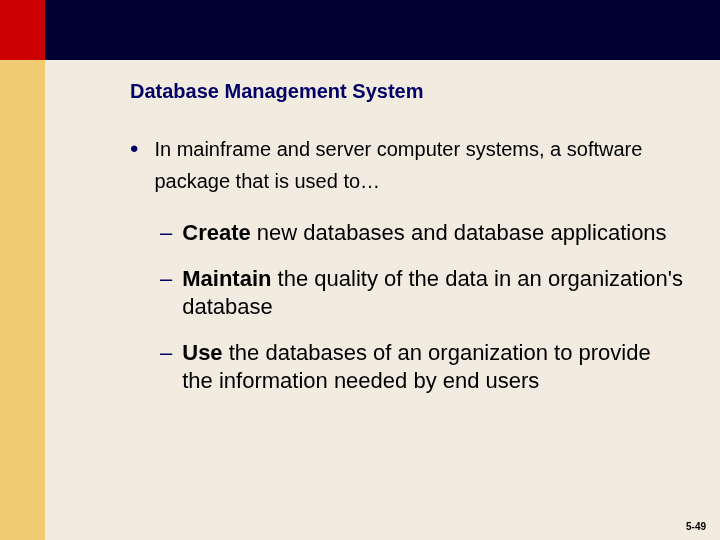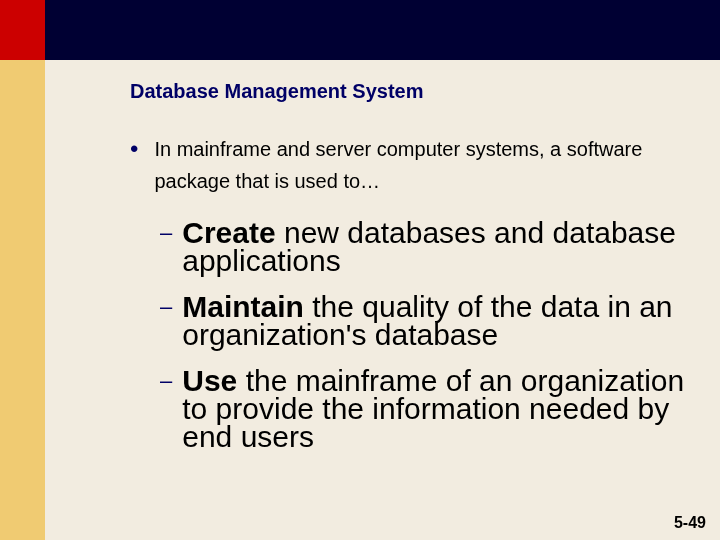--- a/index.html
+++ b/index.html
@@ -77,32 +77,32 @@
       margin-left: 30px;
       margin-bottom: 18px;
     }
     .sub-bullet-marker {
       color: #000066;
       font-size: 22px;
       margin-right: 10px;
       line-height: 28px;
     }
     .sub-bullet-text {
-      font-size: 30px;
+      font-size: 22px;
       color: #000000;
       line-height: 28px;
     }
     .bold {
       font-weight: bold;
     }
     .page-number {
       position: absolute;
       bottom: 8px;
       right: 14px;
-      font-size: 16px;
+      font-size: 10px;
       font-weight: bold;
       color: #000000;
     }
   </style>
 </head>
 <body>
 
 <div class="top-bar"></div>
 <div class="left-bar">
   <div class="left-bar-top"></div>
@@ -127,18 +127,18 @@
   <div class="sub-bullet">
     <span class="sub-bullet-marker">–</span>
     <span class="sub-bullet-text">
       <span class="bold">Maintain</span><span> the quality of the data in an organization's database</span>
     </span>
   </div>
 
   <div class="sub-bullet">
     <span class="sub-bullet-marker">–</span>
     <span class="sub-bullet-text">
-      <span class="bold">Use</span><span> the mainframe of an organization to provide the information needed by end users</span>
+      <span class="bold">Use</span><span> the databases of an organization to provide the information needed by end users</span>
     </span>
   </div>
 </div>
 
 <div class="page-number">5-49</div>
 
 </body></html>

